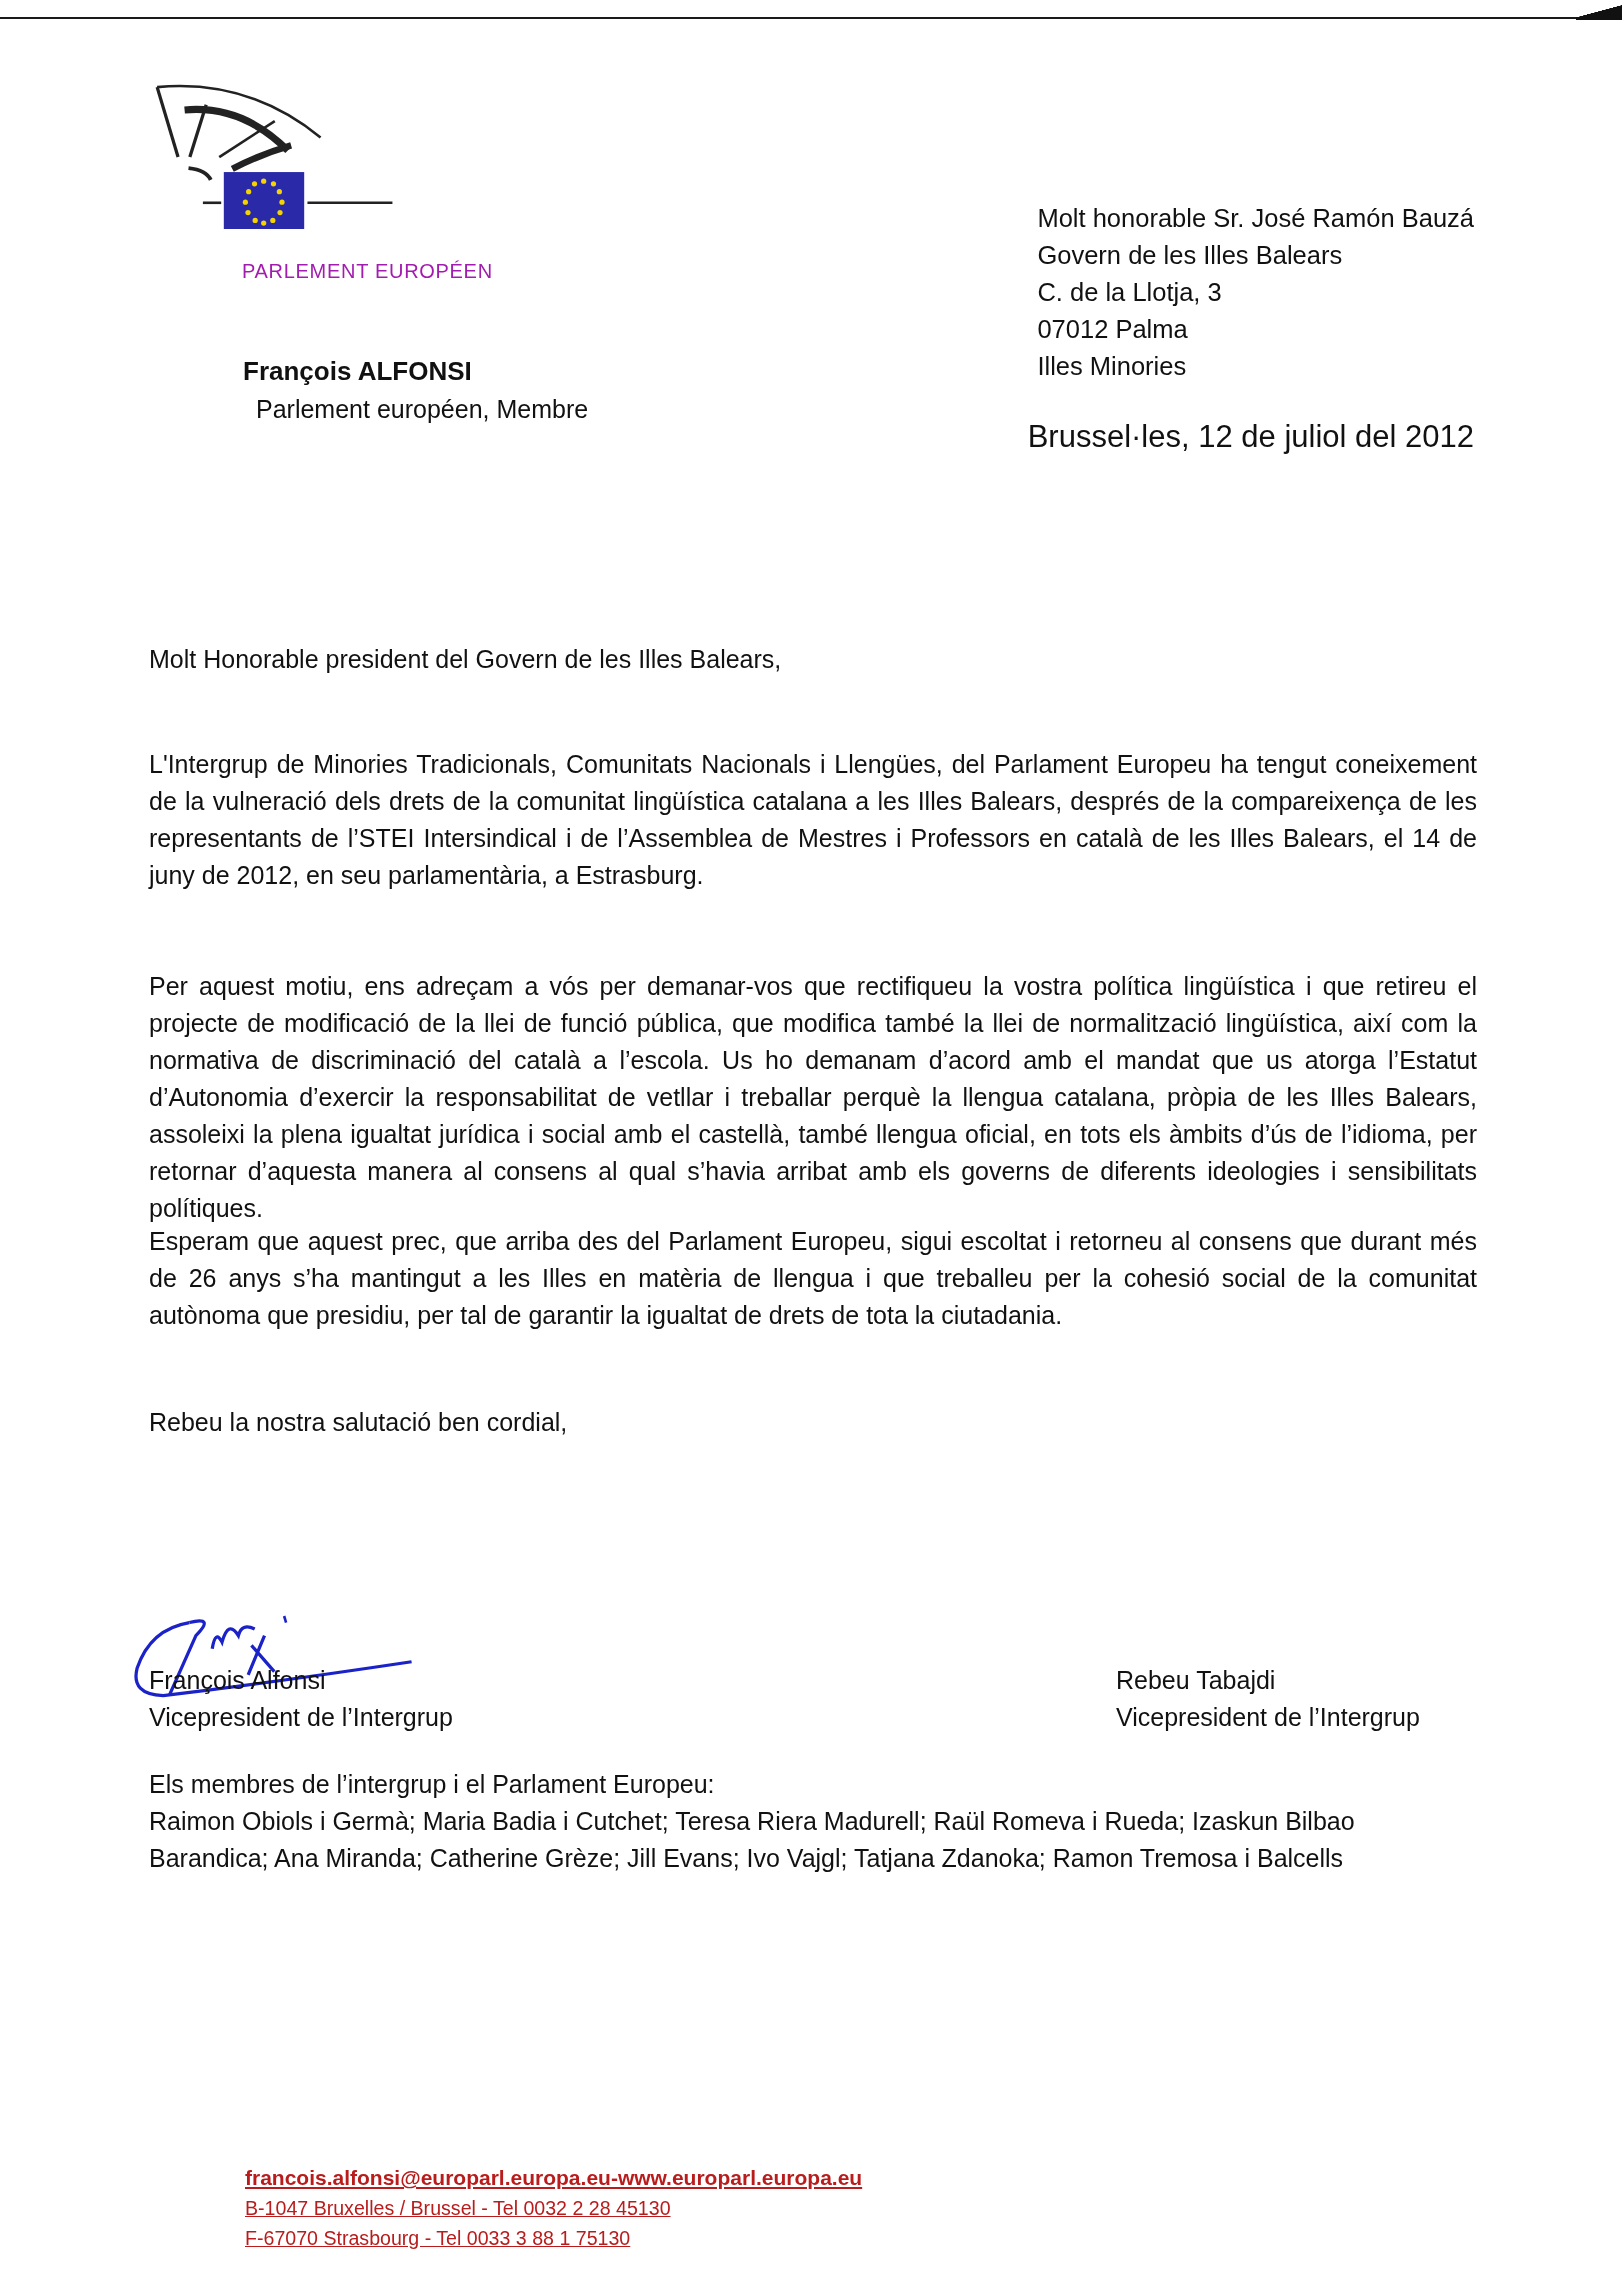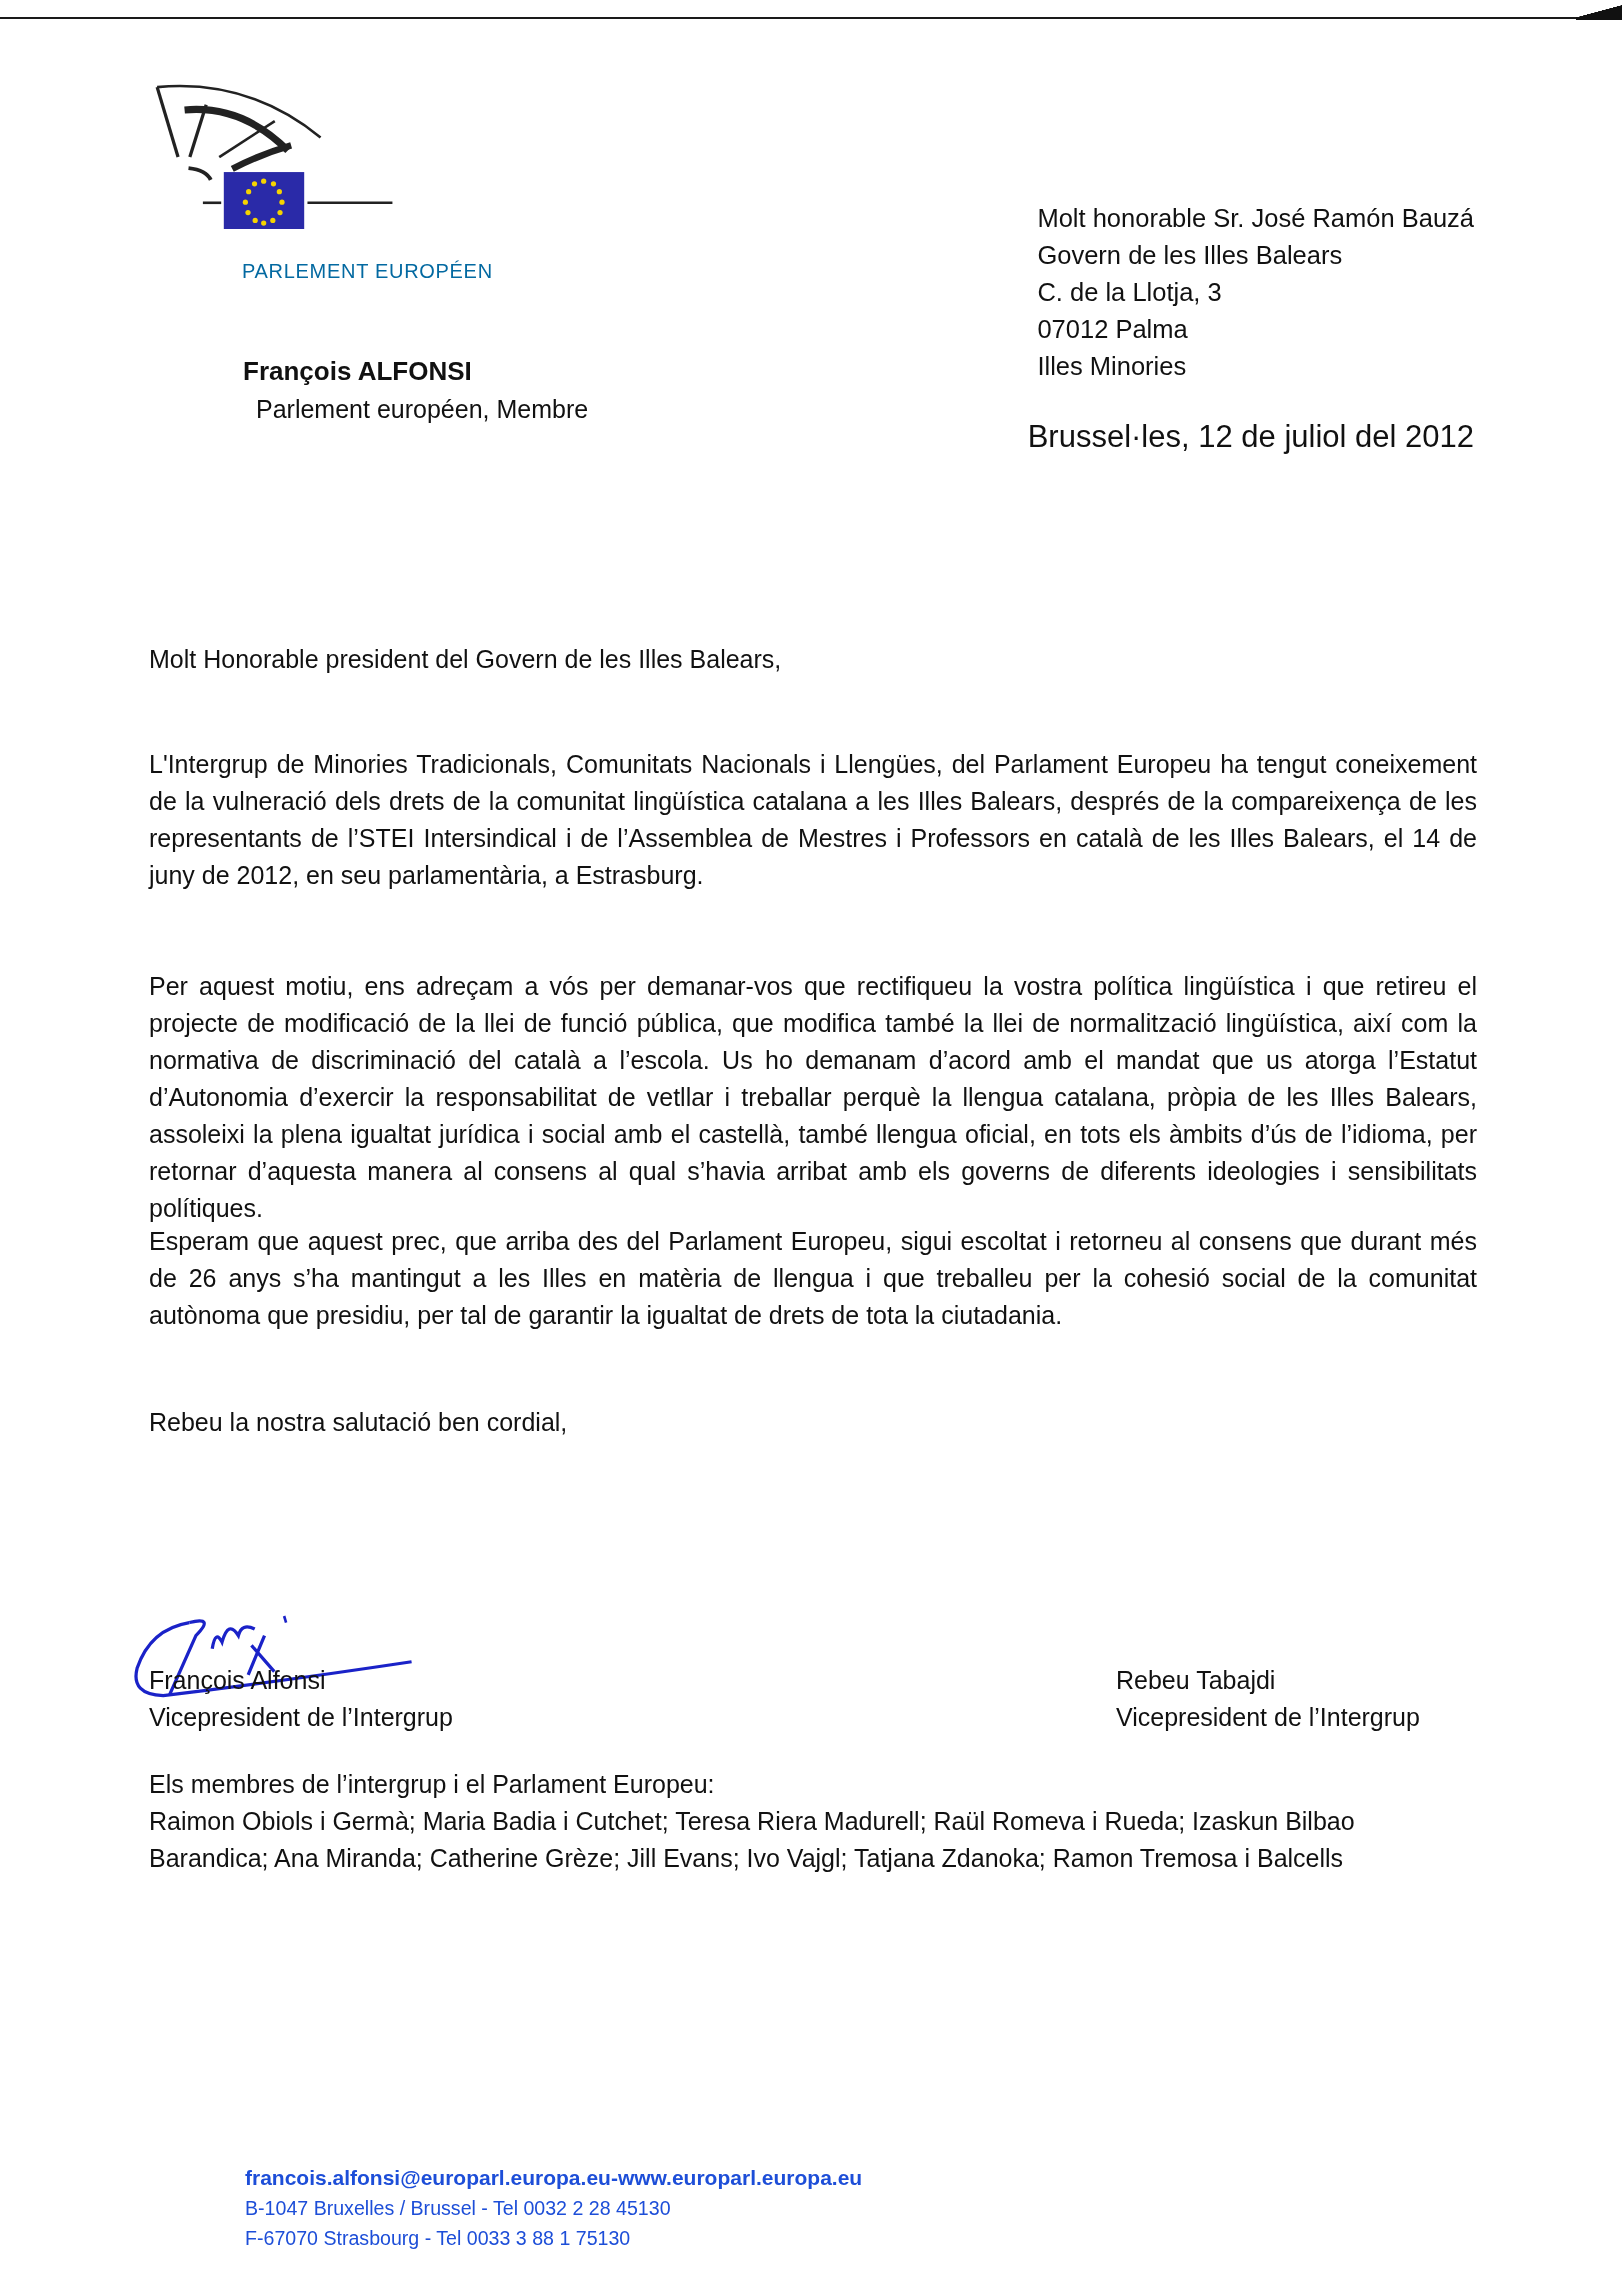--- a/index.html
+++ b/index.html
@@ -11,21 +11,21 @@
     position: absolute; left: 0; top: 17px; width: 1622px; height: 2px; background: #1a1a1a;
   }
   .scan-edge-corner {
     position: absolute; right: 0; top: 5.2px; width: 46px; height: 14.4px;
     background: linear-gradient(165deg, transparent 45%, #111 46%);
   }
   .logo {
     position: absolute; left: 131px; top: 72px; width: 366px; height: 157px;
   }
   .logo-text {
-    position: absolute; left: 242px; top: 260px; font-size: 20px; letter-spacing: 0.7px; color: #0369a1;
+    position: absolute; left: 242px; top: 260px; font-size: 20px; letter-spacing: 0.7px; color: #a21caf;
   }
   .sender-name {
     position: absolute; left: 243px; top: 356px; font-size: 26px; font-weight: bold;
   }
   .sender-role {
     position: absolute; left: 256px; top: 395px; font-size: 25px;
   }
   .recipient {
     position: absolute; right: 148px; top: 200px; font-size: 25.5px; line-height: 37px;
   }
@@ -38,21 +38,21 @@
   }
   .salutation { top: 641px; }
   .para1 { top: 746px; }
   .para2 { top: 968px; }
   .para3 { top: 1223px; }
   .closing { top: 1404px; }
   .sig-left { position: absolute; left: 149px; top: 1662px; font-size: 25px; line-height: 37px; }
   .sig-right { position: absolute; left: 1116px; top: 1662px; font-size: 25px; line-height: 37px; }
   .signature-svg { position: absolute; left: 124px; top: 1531px; width: 366px; height: 170px; }
   .members { position: absolute; left: 149px; top: 1766px; width: 1328px; font-size: 25px; line-height: 37px; }
-  .footer { position: absolute; left: 245px; top: 2163px; font-size: 19.6px; line-height: 30px; color: #1d4ed8; }
+  .footer { position: absolute; left: 245px; top: 2163px; font-size: 19.6px; line-height: 30px; color: #b91c1c; text-decoration: underline; }
   .footer .contact { font-weight: bold; font-size: 21px; }
   .line { display: block; }
 </style>
 </head>
 <body>
 
 <div class="scan-edge-top"></div>
 <div class="scan-edge-corner"></div>
 
 <svg class="logo" viewBox="0 0 560 240">

